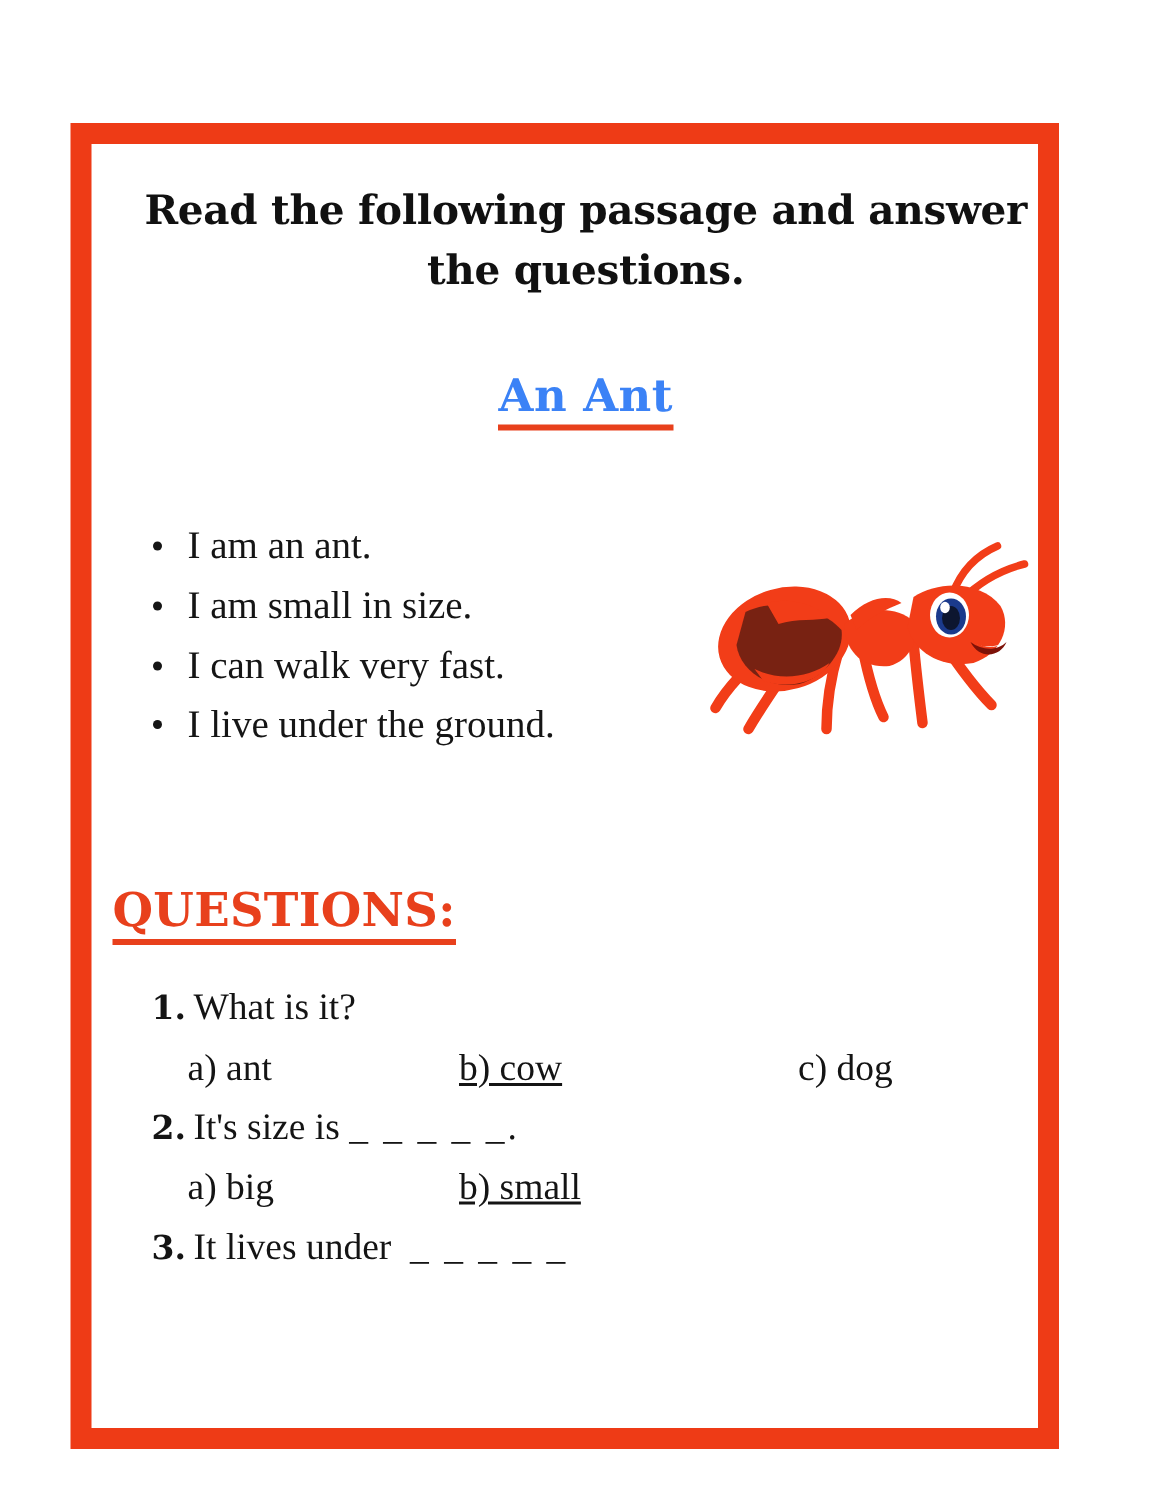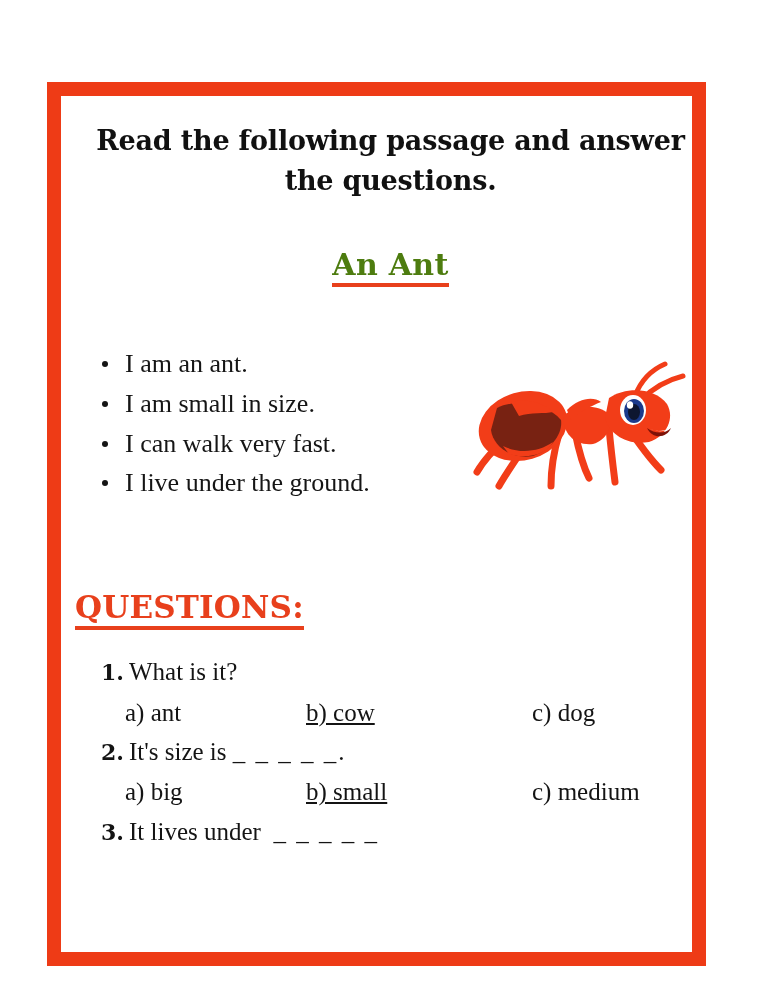--- a/index.html
+++ b/index.html
@@ -63,21 +63,21 @@
     left: 14px;
     top: 148px;
     width: 631px;
     text-align: center;
   }
   .passage-title {
     display: inline-block;
     font-family: "DejaVu Serif", "Liberation Serif", serif;
     font-weight: bold;
     font-size: 30px;
-    color: #4d7c0f;
+    color: #3b82f6;
     border-bottom: 4px solid #e8401c;
     padding-bottom: 1px;
     letter-spacing: 0.3px;
   }
 
   
   .passage-list {
     position: absolute;
     left: 22px;
     top: 245px;
@@ -245,21 +245,20 @@
           </div>
         </div>
 
         <div class="question-block">
           <div class="question-line">
             <span class="q-num">2.</span><span class="q-text">It's size is</span>&nbsp;<span class="q-blank">_ _ _ _ _.</span>
           </div>
           <div class="options-line">
             <span class="opt-a">a) big</span>
             <span class="opt-b">b) small</span>
-            <span class="opt-c">c) medium</span>
           </div>
         </div>
 
         <div class="question-block">
           <div class="question-line">
             <span class="q-num">3.</span><span class="q-text">It lives under</span>&nbsp;&nbsp;<span class="q-blank">_ _ _ _ _</span>
           </div>
         </div>
 
       </div>

